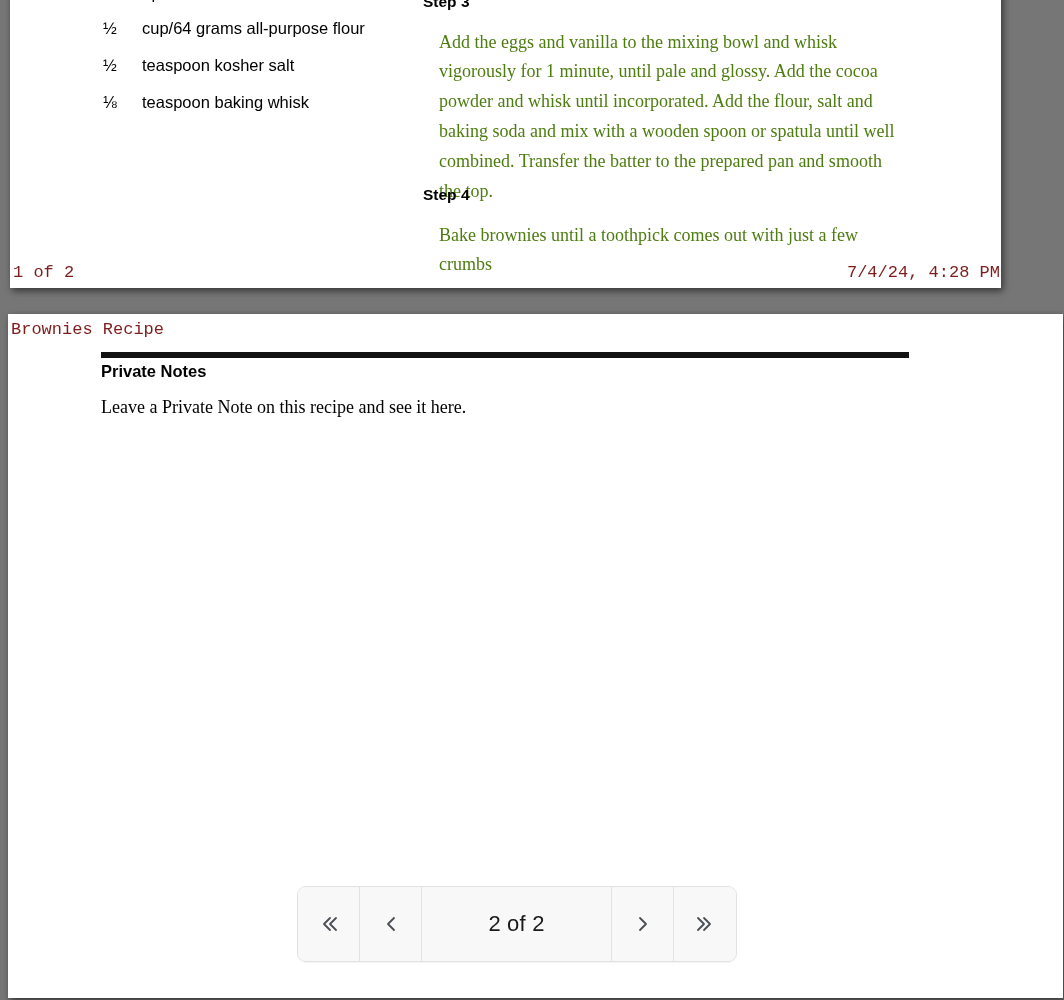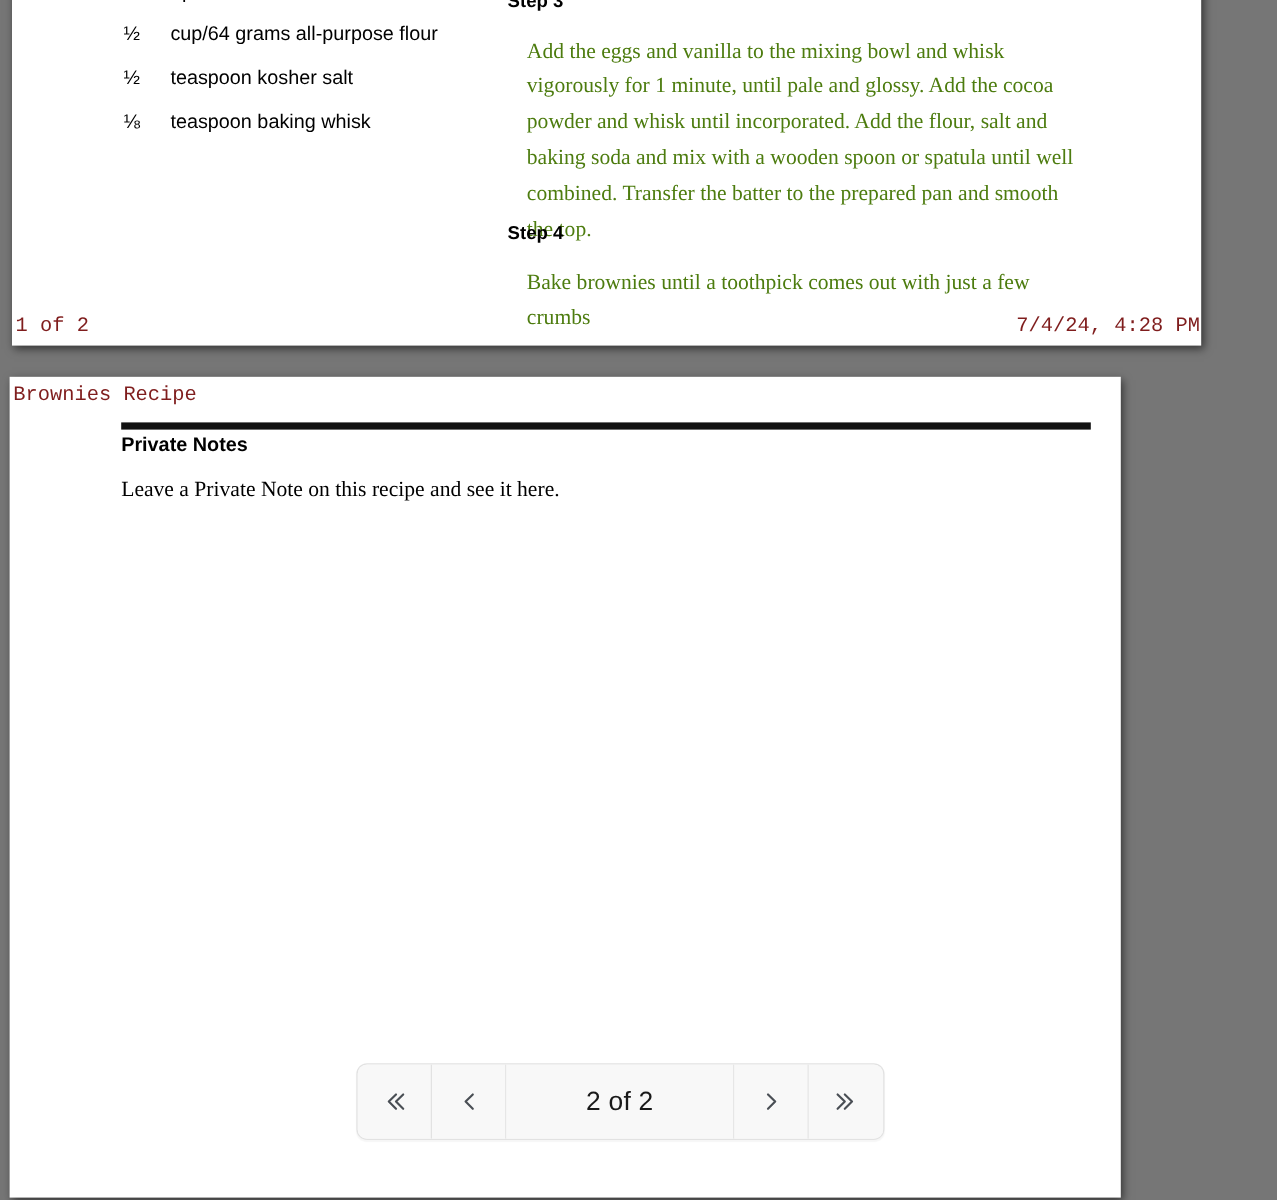--- a/index.html
+++ b/index.html
@@ -34,21 +34,21 @@
   #page-1 {
     left: 10px;
     top: -712px;
     width: 991px;
     height: 1000px;
   }
 
   #page-2 {
     left: 8px;
     top: 314px;
-    width: 926px;
+    width: 1055px;
     height: 684px;
   }
 
   
   .run-head, .run-foot {
     position: absolute;
     font-family: Liberation Mono, monospace;
     font-size: 17px;
     color: #7f1d1d;
     white-space: nowrap;
@@ -141,21 +141,21 @@
     margin: 0;
     line-height: 1.66;
     white-space: nowrap;
   }
 
   
   #pager {
     position: absolute;
     left: 297px;
     top: 886px;
-    height: 64px;
+    height: 76px;
     display: flex;
     align-items: stretch;
     background: #f8f8f8;
     border: 1px solid #e2e2e2;
     border-radius: 9px;
     box-sizing: border-box;
     overflow: hidden;
     box-shadow: 0 1px 1px rgba(0,0,0,0.04);
   }
   .pg-btn {

